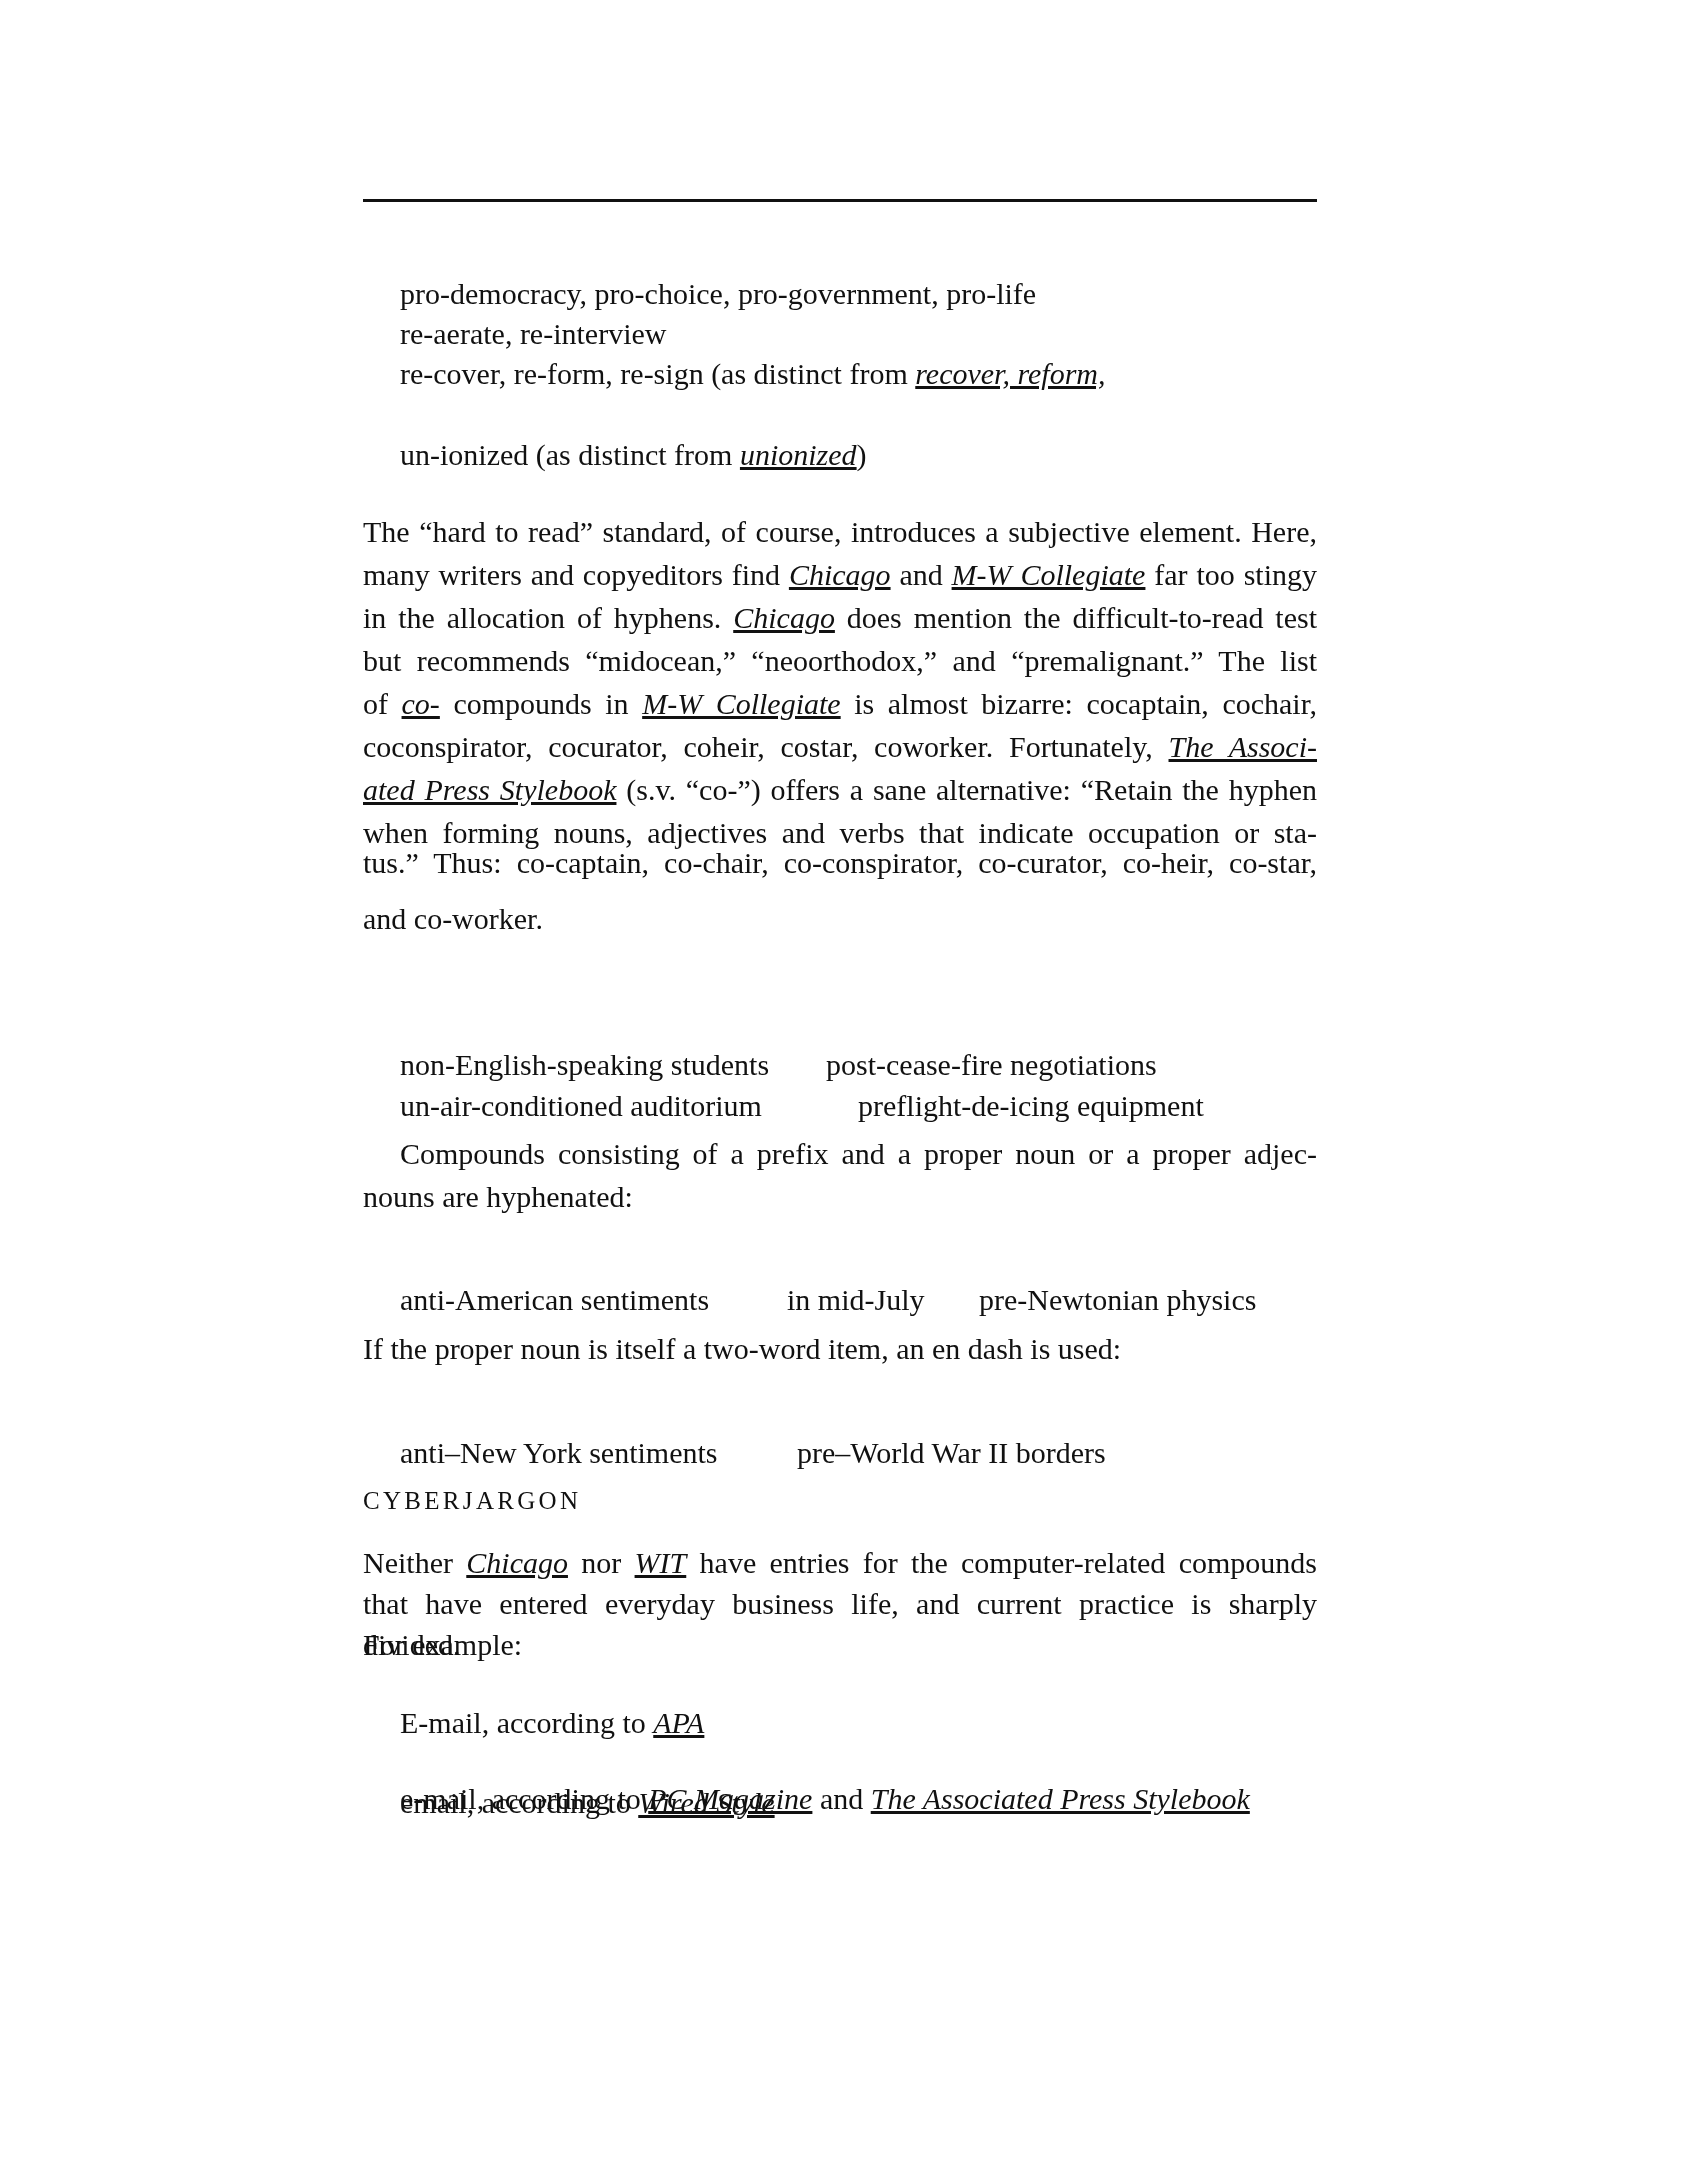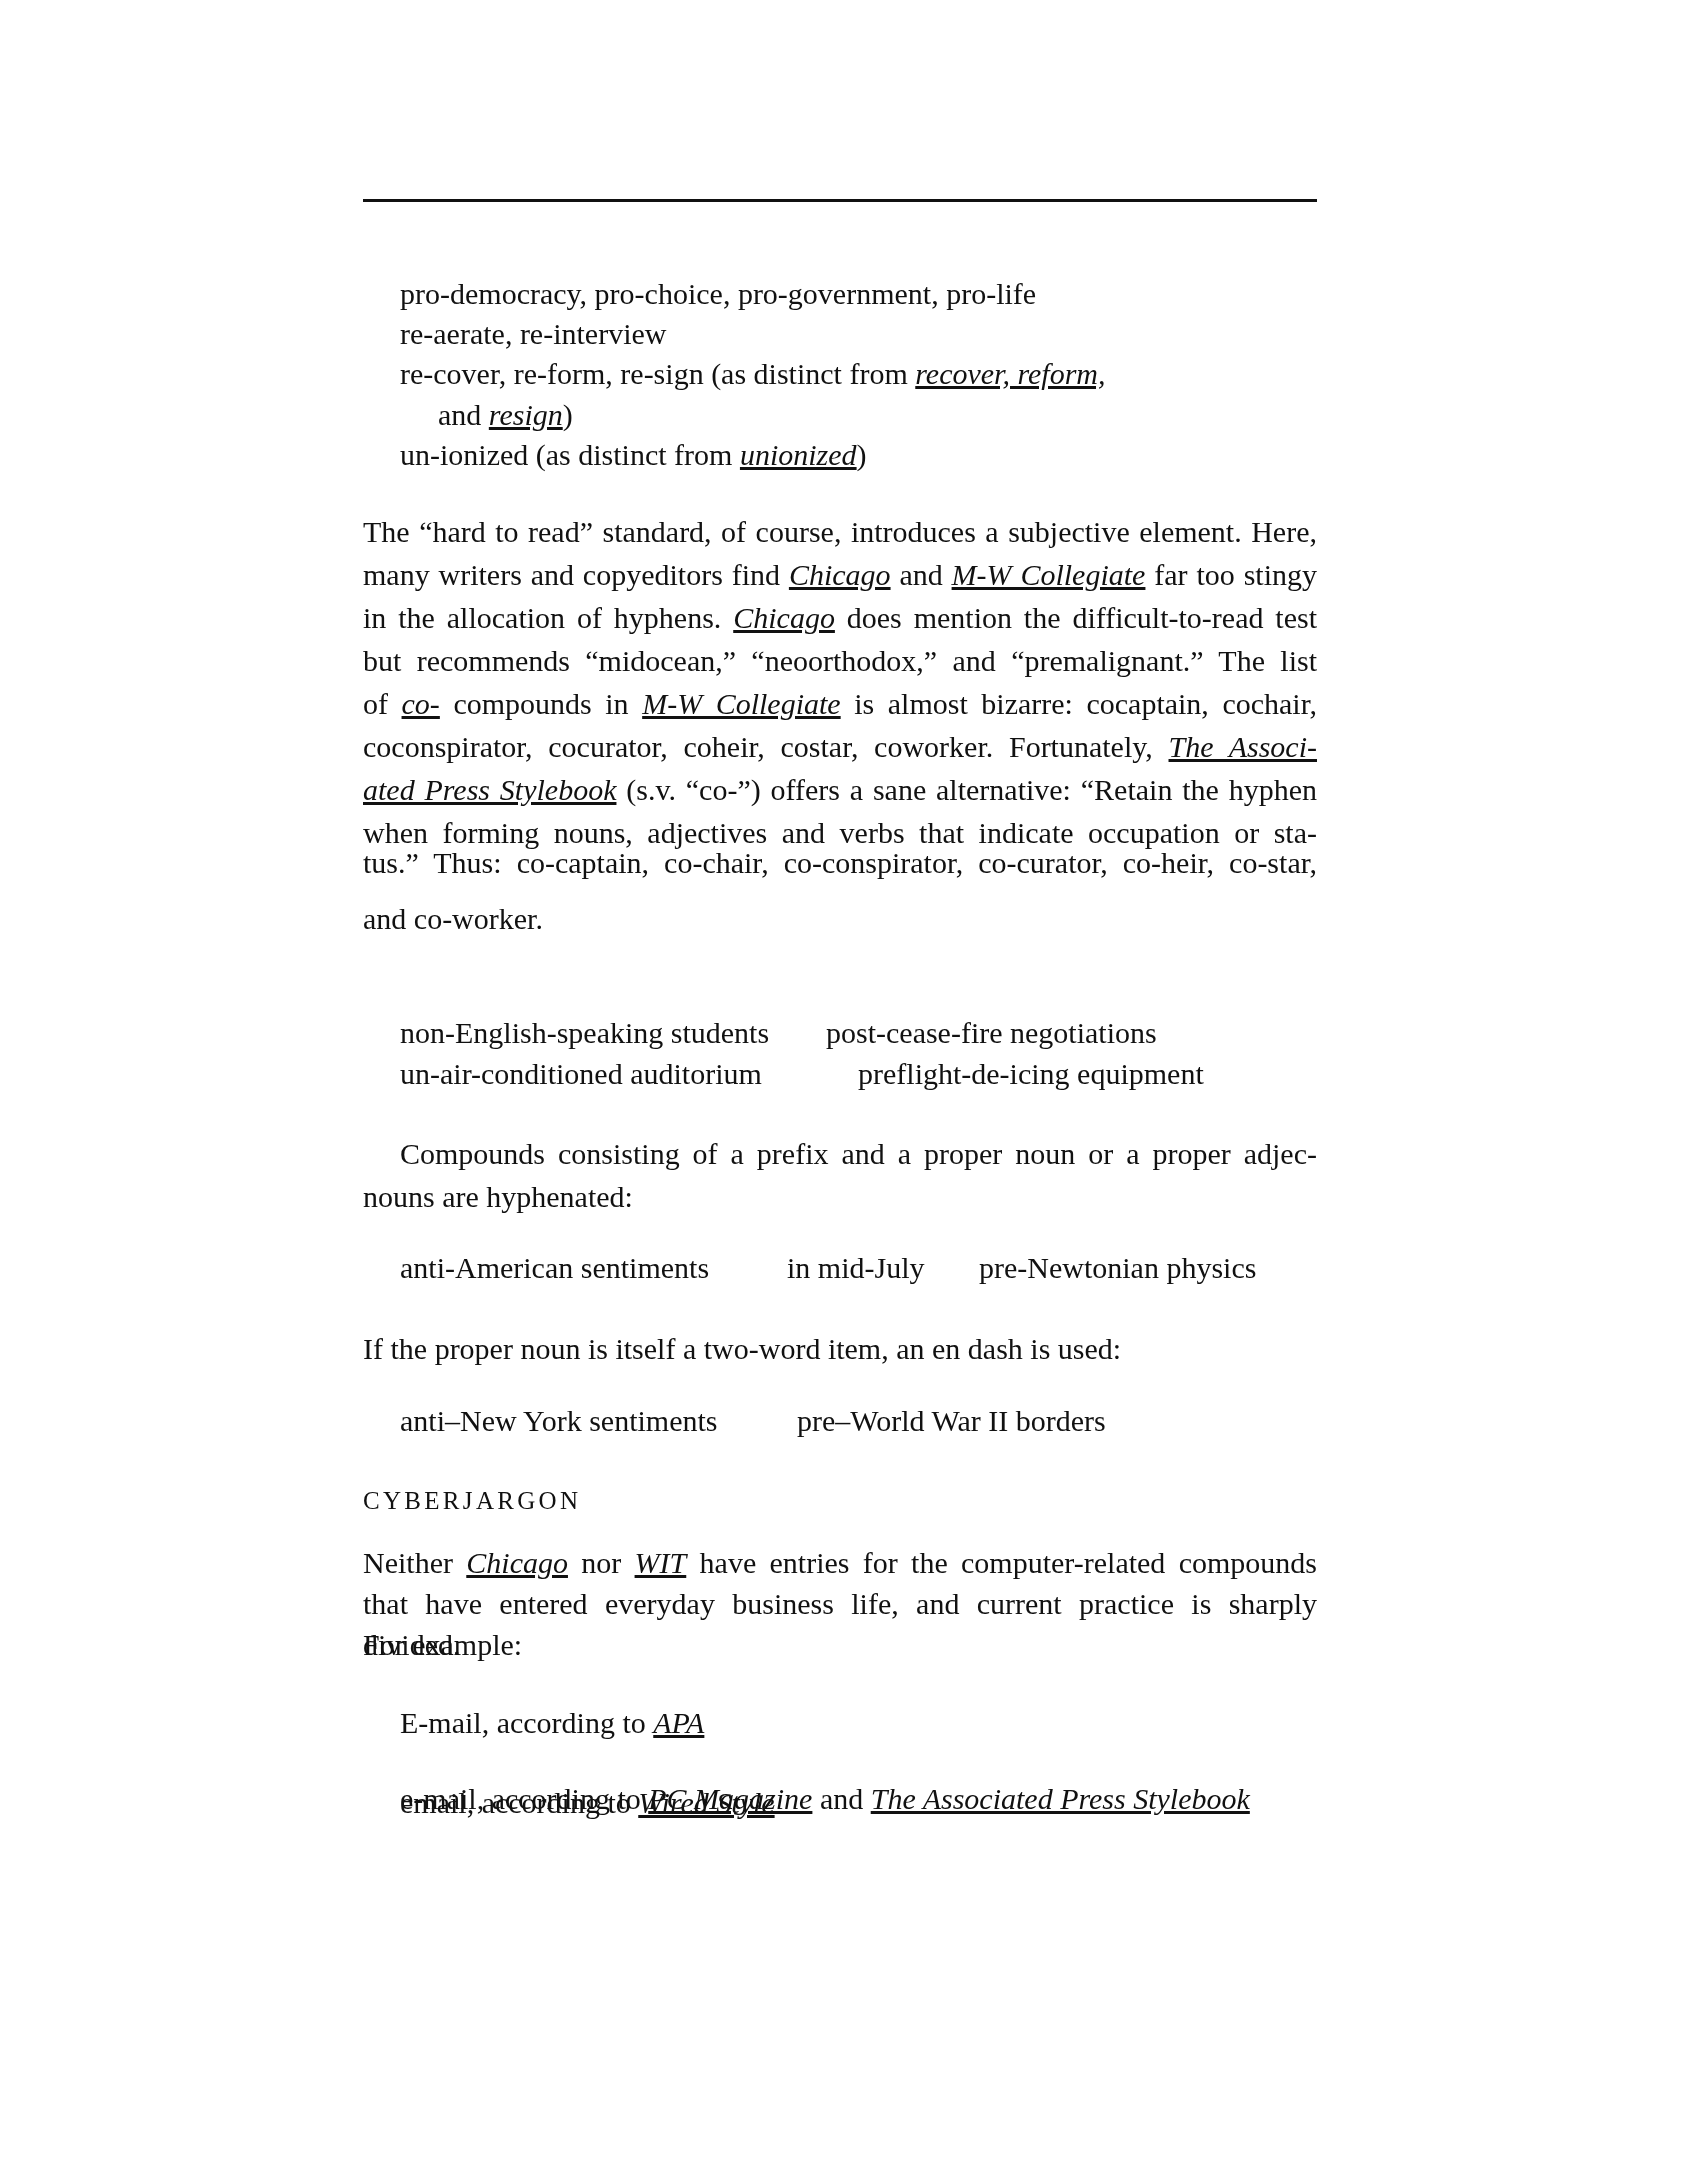--- a/index.html
+++ b/index.html
@@ -8,34 +8,33 @@
   .page { position: absolute; left: 0; top: 0; width: 1687px; height: 2183px; }
   .header { position: absolute; left: 363px; top: 156px; width: 954px; height: 33px; }
   .running-head { position: absolute; right: 123px; top: 0; font-size: 24px; letter-spacing: 6px; line-height: 33px; }
   .page-number { position: absolute; right: 0; top: 0; font-size: 24px; letter-spacing: 4px; line-height: 33px; }
   .rule { position: absolute; left: 363px; top: 199px; width: 954px; height: 2.6px; background: #111; }
   .line { position: absolute; left: 363px; width: 954px; font-size: 30px; line-height: 41px; white-space: nowrap; }
   .justify { text-align: justify; text-align-last: justify; white-space: normal; }
   .ind { left: 400px; width: 917px; }
   .ind2 { left: 438px; }
   i { font-style: italic; text-decoration: underline; }
-  .col { position: absolute; white-space: nowrap; font-size: 30px; line-height: 41px; }
+  .col { position: absolute; white-space: nowrap; font-size: 30px; line-height: 41px; margin-top: 32px; }
   .heading { position: absolute; left: 363px; font-size: 25px; letter-spacing: 3.3px; line-height: 33px; }
 </style>
 </head>
 <body>
 
 <div class="page">
 
   <div class="rule"></div>
 
   <div class="line ind" style="top:273px"><span>pro-democracy, pro-choice, pro-government, pro-life</span></div>
   <div class="line ind" style="top:313px"><span>re-aerate, re-interview</span></div>
   <div class="line ind" style="top:353px"><span>re-cover, re-form, re-sign (as distinct from </span><i>recover, reform,</i></div>
-  <div class="line ind ind2" style="top:394px"><span>and </span><i>resign</i><span>)</span></div>
   <div class="line ind" style="top:434px"><span>un-ionized (as distinct from </span><i>unionized</i><span>)</span></div>
 
   <div>
     <div class="line justify" style="top:511px"><span>The “hard to read” standard, of course, introduces a subjective element. Here,</span></div>
     <div class="line justify" style="top:554px"><span>many writers and copyeditors find </span><i>Chicago</i><span> and </span><i>M-W Collegiate</i><span> far too stingy</span></div>
     <div class="line justify" style="top:597px"><span>in the allocation of hyphens. </span><i>Chicago</i><span> does mention the difficult-to-read test</span></div>
     <div class="line justify" style="top:640px"><span>but recommends “midocean,” “neoorthodox,” and “premalignant.” The list</span></div>
     <div class="line justify" style="top:683px"><span>of </span><i>co-</i><span> compounds in </span><i>M-W Collegiate</i><span> is almost bizarre: cocaptain, cochair,</span></div>
     <div class="line justify" style="top:726px"><span>coconspirator, cocurator, coheir, costar, coworker. Fortunately, </span><i>The Associ-</i></div>
     <div class="line justify" style="top:769px"><i>ated Press Stylebook</i><span> (s.v. “co-”) offers a sane alternative: “Retain the hyphen</span></div>

